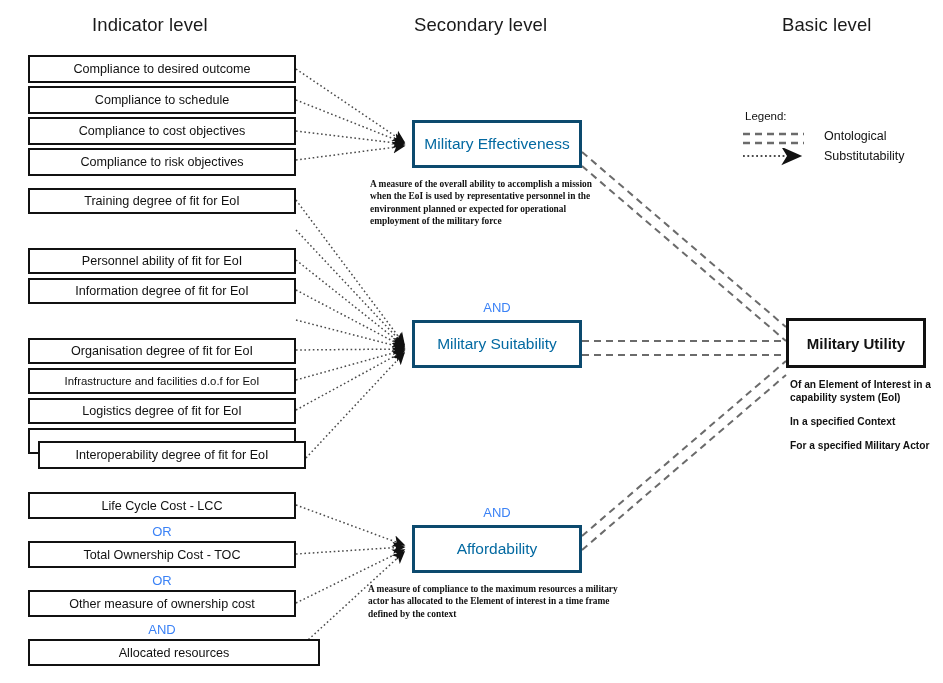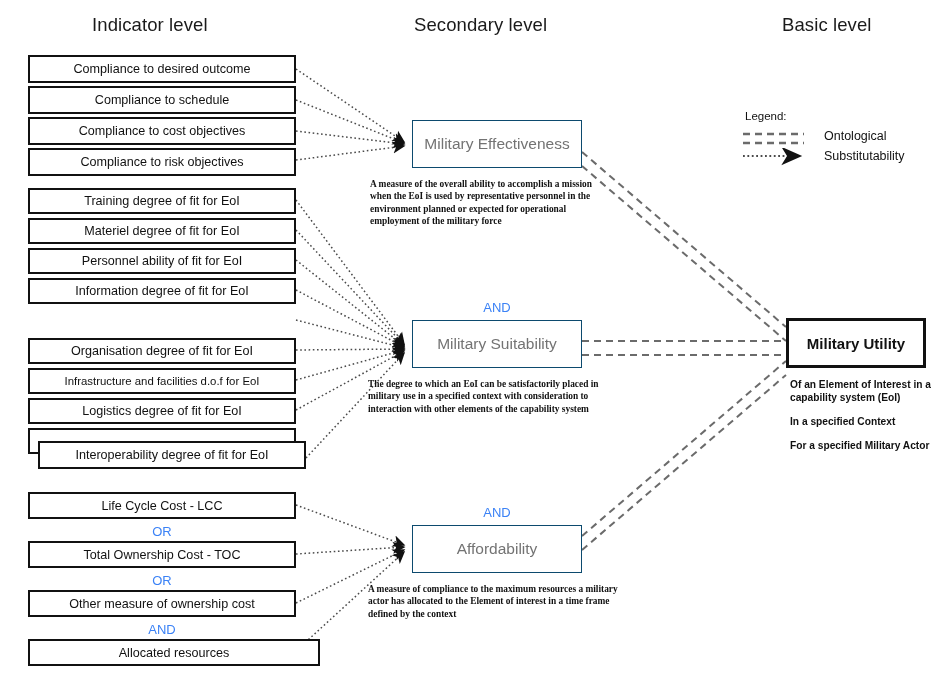--- a/index.html
+++ b/index.html
@@ -45,27 +45,27 @@
     font-size: 12.6px;
     color: #111111;
     white-space: nowrap;
     z-index: 3;
   }
   .ind-box.blank { z-index: 2; }
   .ind-box.overlap { z-index: 4; box-shadow: 0 0 0 0 #fff; }
   .sec-box {
     position: absolute;
     box-sizing: border-box;
-    border: 1px solid #0c4a6e;
+    border: 3px solid #0c4a6e;
     background: #ffffff;
     display: flex;
     align-items: center;
     justify-content: center;
     font-size: 15.5px;
-    color: #737373;
+    color: #0369a1;
     white-space: nowrap;
     z-index: 5;
   }
   .basic-box {
     position: absolute;
     box-sizing: border-box;
     border: 3px solid #111111;
     background: #ffffff;
     display: flex;
     align-items: center;
@@ -179,21 +179,20 @@
       <line x1="582" y1="550" x2="786" y2="375"></line>
     </g>
   </svg>
 
   <div class="ind-box" style="left:28px; top:86px; width:268px; height:28px;">Compliance to schedule</div>
   <div class="ind-box" style="left:28px; top:55px; width:268px; height:28px;">Compliance to desired outcome</div>
   <div class="ind-box" style="left:28px; top:117px; width:268px; height:28px;">Compliance to cost objectives</div>
   <div class="ind-box" style="left:28px; top:148px; width:268px; height:28px;">Compliance to risk objectives</div>
 
   <div class="ind-box" style="left:28px; top:188px; width:268px; height:26px;">Training degree of fit for EoI</div>
-  <div class="ind-box" style="left:28px; top:218px; width:268px; height:26px;">Materiel degree of fit for EoI</div>
   <div class="ind-box" style="left:28px; top:248px; width:268px; height:26px;">Personnel ability of fit for EoI</div>
   <div class="ind-box" style="left:28px; top:278px; width:268px; height:26px;">Information degree of fit for EoI</div>
   <div class="ind-box" style="left:28px; top:338px; width:268px; height:26px;">Organisation degree of fit for EoI</div>
   <div class="ind-box" style="left:28px; top:368px; width:268px; height:26px; font-size:11.4px;">Infrastructure and facilities d.o.f for EoI</div>
   <div class="ind-box" style="left:28px; top:398px; width:268px; height:26px;">Logistics degree of fit for EoI</div>
 
   <div class="ind-box blank" style="left:28px; top:428px; width:268px; height:26px;"></div>
   <div class="ind-box overlap" style="left:38px; top:441px; width:268px; height:28px;">Interoperability degree of fit for EoI</div>
 
   <div class="ind-box" style="left:28px; top:492px; width:268px; height:27px;">Life Cycle Cost - LCC</div>
@@ -202,21 +201,20 @@
   <div class="op-label" style="left:28px; top:573px; width:268px;">OR</div>
   <div class="ind-box" style="left:28px; top:590px; width:268px; height:27px;">Other measure of ownership cost</div>
   <div class="op-label" style="left:28px; top:622px; width:268px;">AND</div>
   <div class="ind-box" style="left:28px; top:639px; width:292px; height:27px;">Allocated resources</div>
 
   <div class="sec-box" style="left:412px; top:120px; width:170px; height:48px;">Military Effectiveness</div>
   <div class="desc" style="left:370px; top:178px; width:245px;">A measure of the overall ability to accomplish a mission when the EoI is used by representative personnel in the environment planned or expected for operational employment of the military force</div>
 
   <div class="op-label" style="left:412px; top:300px; width:170px;">AND</div>
   <div class="sec-box" style="left:412px; top:320px; width:170px; height:48px;">Military Suitability</div>
-  <div class="desc" style="left:368px; top:378px; width:262px;">The degree to which an EoI can be satisfactorily placed in military use in a specified context with consideration to interaction with other elements of the capability system</div>
 
   <div class="op-label" style="left:412px; top:505px; width:170px;">AND</div>
   <div class="sec-box" style="left:412px; top:525px; width:170px; height:48px;">Affordability</div>
   <div class="desc" style="left:368px; top:583px; width:250px;">A measure of compliance to the maximum resources a military actor has allocated to the Element of interest in a time frame defined by the context</div>
 
   <div class="basic-box" style="left:786px; top:318px; width:140px; height:50px;">Military Utility</div>
   <div class="basic-desc" style="left:790px; top:378px; width:148px;">
     <p>Of an Element of Interest in a capability system (EoI)</p>
     <p>In a specified Context</p>
     <p>For a specified Military Actor</p>

